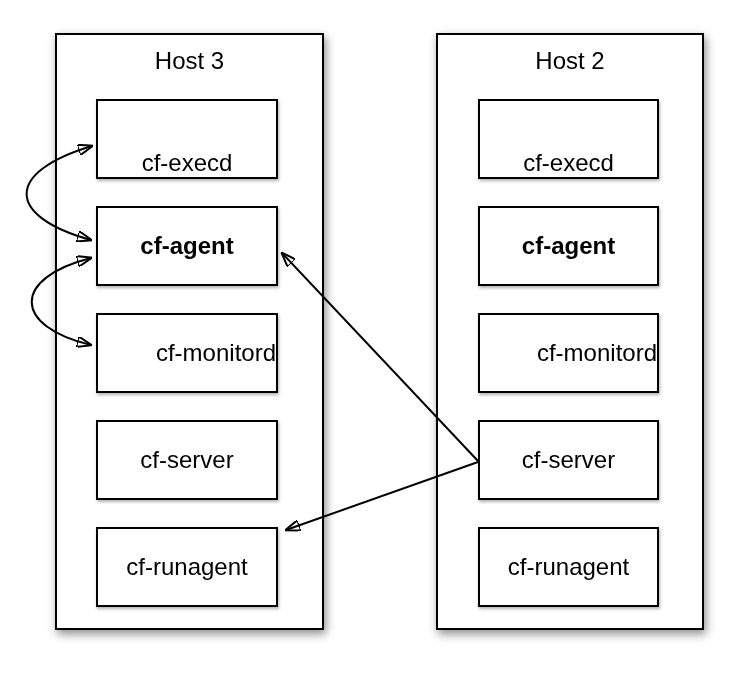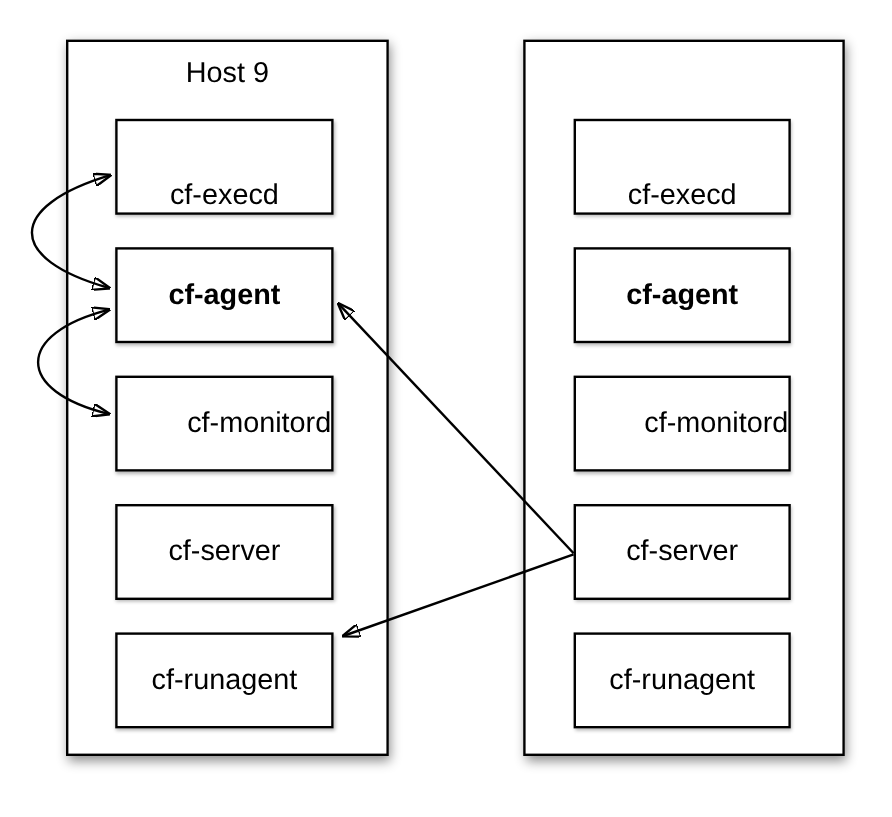--- a/index.html
+++ b/index.html
@@ -73,39 +73,40 @@
     stroke: #000000;
     stroke-width: 2px;
   }
 </style>
 </head>
 <body>
 
 <div class="canvas">
 
   <div class="host host-1">
-    <div class="host-title">Host 9</div>
+    <div class="host-title">Host 3</div>
     <div class="component row-0">
       <span class="component-label">cf-execd</span>
     </div>
     <div class="component row-1">
       <span class="component-label">cf-agent</span>
     </div>
     <div class="component row-2">
       <span class="component-label">cf-monitord</span>
     </div>
     <div class="component row-3">
       <span class="component-label">cf-server</span>
     </div>
     <div class="component row-4">
       <span class="component-label">cf-runagent</span>
     </div>
   </div>
 
   <div class="host host-2">
+    <div class="host-title">Host 2</div>
     <div class="component row-0">
       <span class="component-label">cf-execd</span>
     </div>
     <div class="component row-1">
       <span class="component-label">cf-agent</span>
     </div>
     <div class="component row-2">
       <span class="component-label">cf-monitord</span>
     </div>
     <div class="component row-3">

